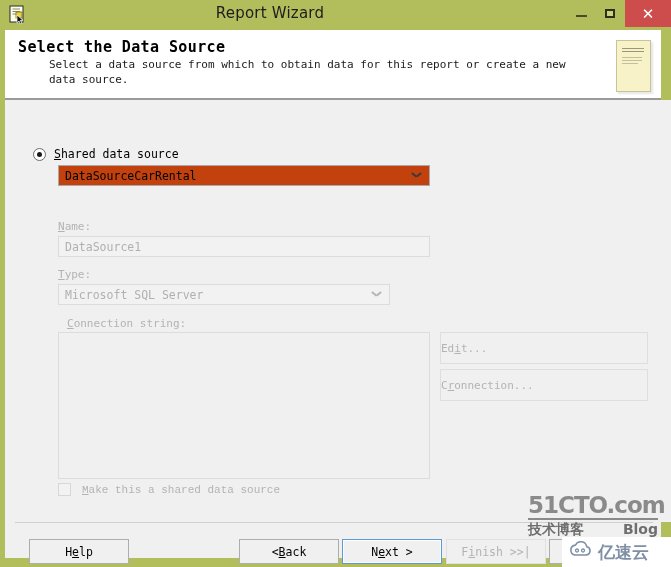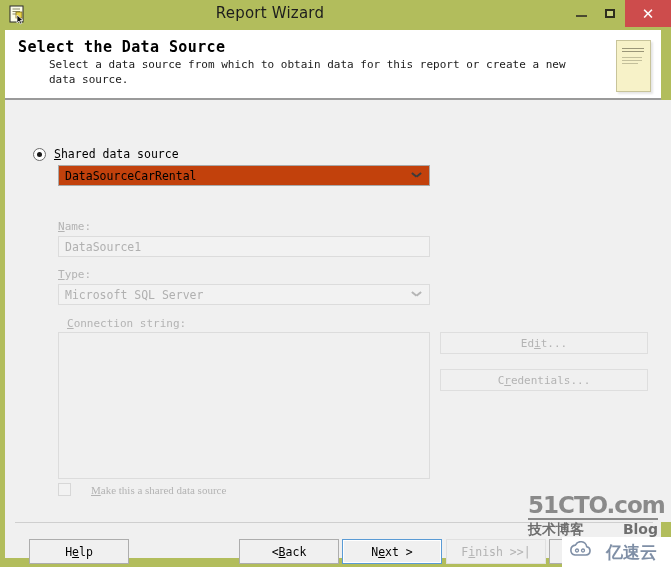--- a/index.html
+++ b/index.html
@@ -250,21 +250,21 @@
     font-family: "DejaVu Sans Mono", monospace;
     font-size: 11.5px;
     color: #b0b0b0;
     text-align: right;
   }
 
   
   #combo-type {
     position: absolute;
     left: 53px; top: 184px;
-    width: 372px; height: 21px;
+    width: 332px; height: 21px;
     background: #f2f2f2;
     border: 1px solid #dcdcdc;
     box-sizing: border-box;
   }
   #combo-type .cval {
     position: absolute;
     left: 6px; top: 3px;
     font-family: "DejaVu Sans Mono", monospace;
     font-size: 11.5px;
     color: #b0b0b0;
@@ -277,27 +277,27 @@
     width: 372px; height: 147px;
     background: #f0f0f0;
     border: 1px solid #dcdcdc;
     box-sizing: border-box;
   }
 
   
   .side-btn {
     position: absolute;
     left: 435px;
-    width: 208px; height: 22px;
+    width: 208px; height: 32px;
     background: #f0f0f0;
     border: 1px solid #dedede;
     box-sizing: border-box;
     display: flex;
     align-items: center;
-    justify-content: center;
+    justify-content: flex-start;
     font-family: "DejaVu Sans Mono", monospace;
     font-size: 11px;
     color: #b3b3b3;
   }
   #btn-edit { top: 232px; }
   #btn-cred { top: 269px; }
 
   
   #chk-row {
     position: absolute;
@@ -306,22 +306,22 @@
     align-items: center;
   }
   #chk-box {
     width: 13px; height: 13px;
     background: #f2f2f2;
     border: 1px solid #d7d7d7;
     box-sizing: border-box;
     flex: 0 0 auto;
   }
   #chk-label {
-    margin-left: 20px;
-    font-family: Liberation Serif, serif;
+    margin-left: 11px;
+    font-family: Liberation Mono, monospace;
     font-size: 11px;
     color: #b3b3b3;
     white-space: nowrap;
   }
 
   
   #footer {
     position: absolute;
     left: 0; top: 492px;
     width: 656px;
@@ -400,21 +400,21 @@
     color: #6e6e6e;
     line-height: 16px;
   }
   #wm-yisu {
     position: absolute;
     left: 562px; top: 537px;
     width: 109px; height: 30px;
     background: #ffffff;
     display: flex;
     align-items: center;
-    gap: 12px;
+    gap: 4px;
     padding-left: 6px;
     box-sizing: border-box;
     pointer-events: none;
   }
   #wm-yisu .ytext {
     font-family: "DejaVu Sans", sans-serif;
     font-size: 17px;
     font-weight: bold;
     color: #7f8fa6;
     letter-spacing: 0px;
@@ -500,21 +500,21 @@
 
       <div class="side-btn" id="btn-edit">
           <span>Ed</span>
           <span class="mn">i</span>
           <span>t...</span>
         </div>
 
       <div class="side-btn" id="btn-cred">
           <span>C</span>
           <span class="mn">r</span>
-          <span>edentials...</span>
+          <span>onnection...</span>
         </div>
 
       <div id="chk-row">
         <div id="chk-box"></div>
         <div id="chk-label"><span class="mn">M</span><span>ake this a shared data source</span></div>
       </div>
 
     </div>
 
     <div id="footer">

